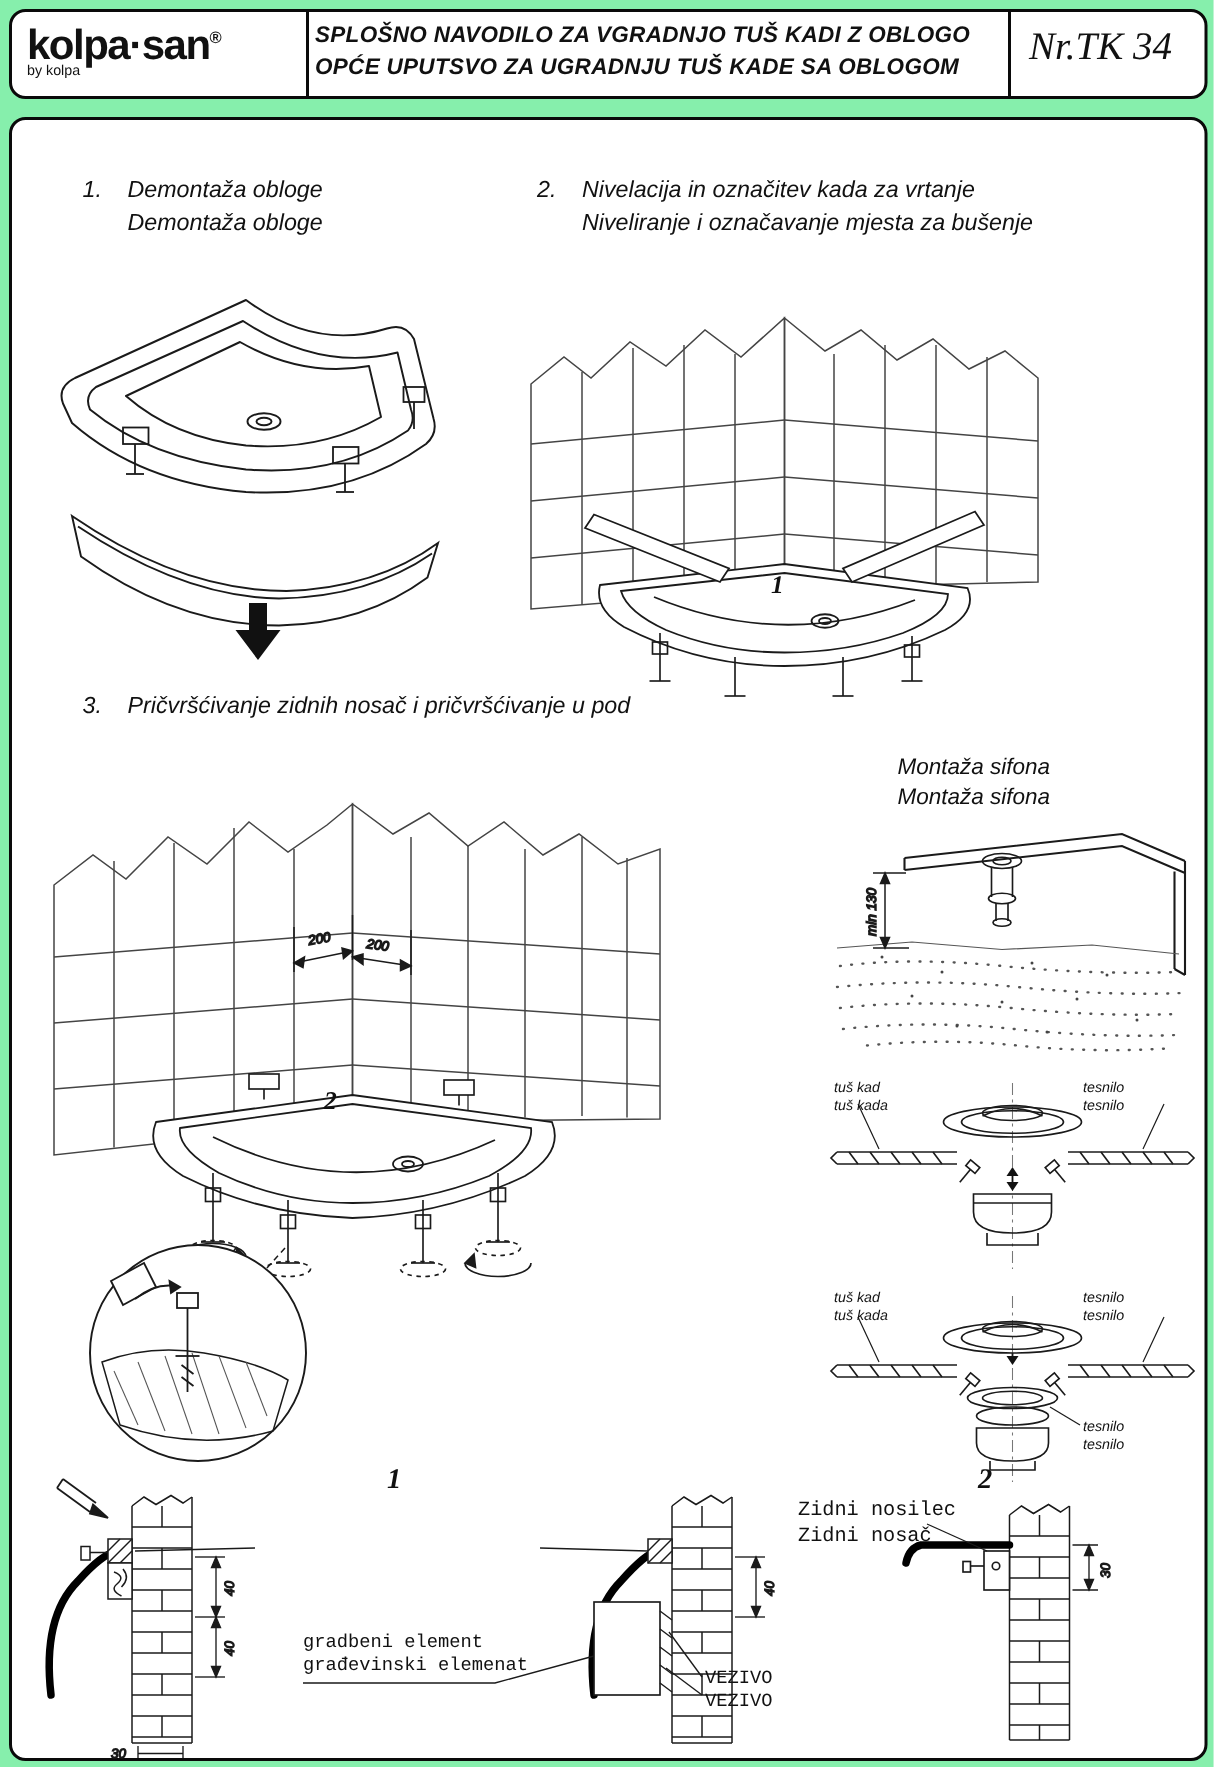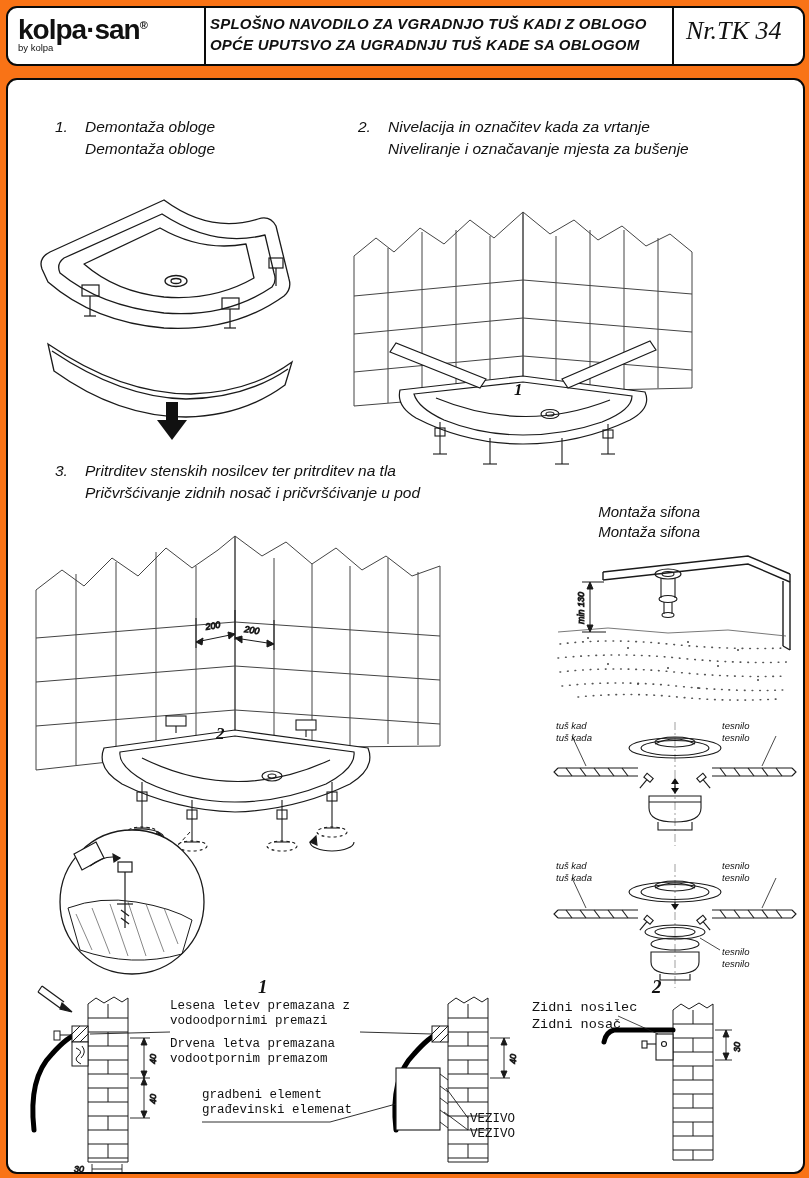--- a/index.html
+++ b/index.html
@@ -1,17 +1,17 @@
 <!DOCTYPE html>
 <html><head>
 <meta charset="utf-8">
 <style>
   html,body{margin:0;padding:0}
   body{width:809px;height:1178px;position:relative;background:#f3f3f1;font-family:"Liberation Sans",sans-serif;color:#111}
-  .page{position:absolute;inset:0;background:#f97316;overflow:hidden}
+  .page{position:absolute;inset:0;background:#86efac;overflow:hidden}
   .frame{position:absolute;background:#fff;border:2px solid #0a0a0a;border-radius:11px}
   .abs{position:absolute}
   .hdr-title{font-weight:bold;font-style:italic;font-size:15px;line-height:21px;text-align:left;letter-spacing:.2px}
   .brand{font-weight:bold;font-size:28px;letter-spacing:-1px;white-space:nowrap}
   .brand sup{font-size:11px;letter-spacing:0}
   .byline{font-size:9.5px;margin-top:-4px;padding-right:6px}
   .docnum{font-family:"Liberation Serif",serif;font-style:italic;font-size:26px;white-space:nowrap}
   .vline{position:absolute;top:-2px;bottom:-2px;width:2px;background:#0a0a0a}
   .step{font-style:italic;font-size:15.5px;line-height:22px;display:flex;gap:14px}
   .step .no{min-width:16px}
@@ -55,21 +55,20 @@
   <div class="abs step" style="left:358px;top:116px">
     <div class="no">2.</div>
     <div>
       <div>Nivelacija in označitev kada za vrtanje</div>
       <div>Niveliranje i označavanje mjesta za bušenje</div>
     </div>
   </div>
   <div class="abs step" style="left:55px;top:460px">
     <div class="no">3.</div>
     <div>
-      <div>Pritrditev stenskih nosilcev ter pritrditev na tla</div>
       <div>Pričvršćivanje zidnih nosač i pričvršćivanje u pod</div>
     </div>
   </div>
 
   <svg class="fig" style="left:26px;top:186px" width="280" height="255" viewBox="0 0 280 255">
     <g fill="none" stroke="#1a1a1a" stroke-width="1.3" stroke-linejoin="round">
       <path d="M138,14 L24,66 Q12,72 16,83 L22,96 Q68,136 138,142 Q208,146 258,110 Q266,103 263,93 L250,40 Q244,29 232,33 Q184,48 138,14 Z"></path>
       <path d="M136,28 L38,72 Q30,78 34,87 Q74,120 138,127 Q200,132 246,101 Q251,95 248,87 L239,49 Q188,62 136,28 Z"></path>
       <path d="M134,42 Q96,60 58,78 Q90,106 138,111 Q188,115 228,92 L220,58 Q176,66 134,42 Z"></path>
       <ellipse cx="150" cy="95" rx="11" ry="5.5"></ellipse>
@@ -557,26 +556,20 @@
       <line x1="708" y1="58" x2="708" y2="88"></line>
       <polygon points="708,58 705,65 711,65" fill="#1a1a1a"></polygon>
         <polygon points="708,88 705,81 711,81" fill="#1a1a1a"></polygon>
       <text transform="translate(722,80) rotate(-90)" font-size="9" font-style="italic">30</text>
     </g>
   </svg>
 
   <div class="abs fig-label big" style="left:258px;top:976px">1</div>
   <div class="abs fig-label big" style="left:652px;top:976px">2</div>
 
-  <div class="abs mono" style="left:170px;top:999px">
-    <div>Lesena letev premazana z</div>
-    <div>vodoodpornimi premazi</div>
-    <div style="margin-top:8px">Drvena letva premazana</div>
-    <div>vodootpornim premazom</div>
-  </div>
 
   <div class="abs mono" style="left:202px;top:1088px">
     <div>gradbeni element</div>
     <div>građevinski elemenat</div>
   </div>
 
   <div class="abs mono" style="left:470px;top:1112px">
     <div>VEZIVO</div>
     <div>VEZIVO</div>
   </div>

